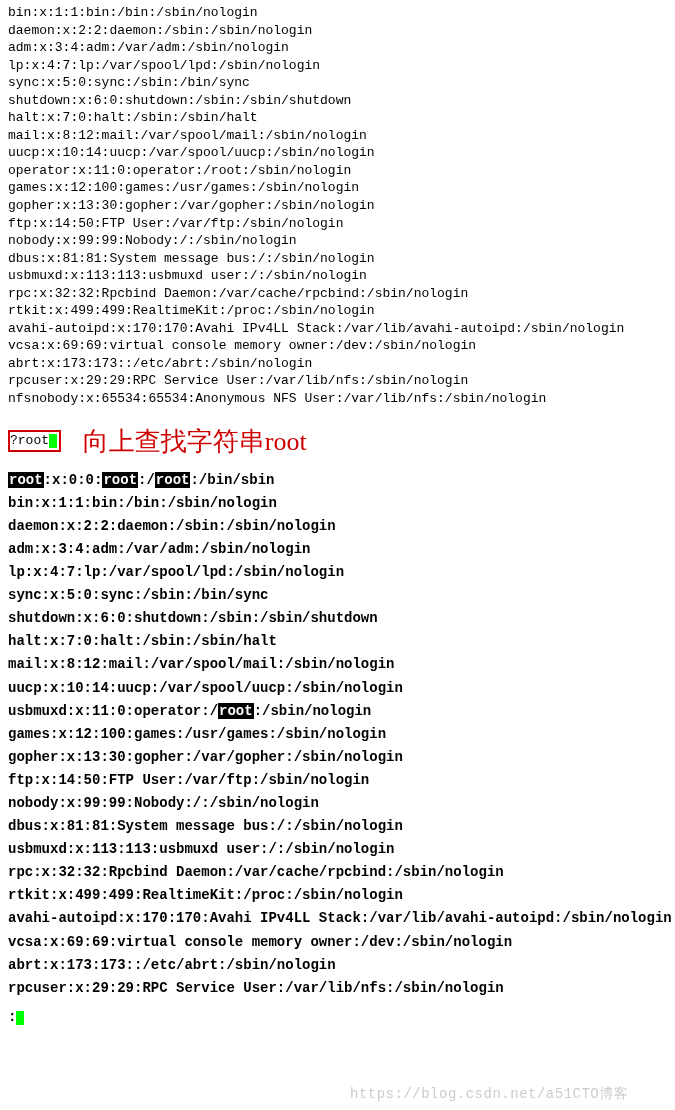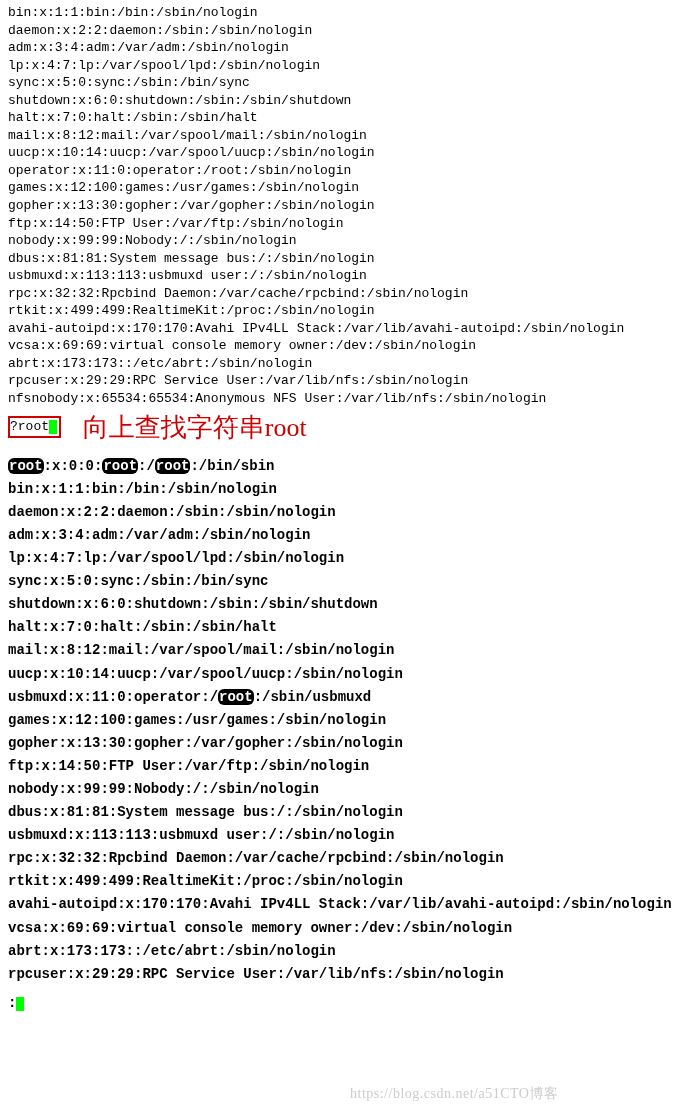--- a/index.html
+++ b/index.html
@@ -13,21 +13,21 @@
     color: #000;
   }
   .top-block {
     padding: 4px 8px 0 8px;
     white-space: pre;
   }
   .top-line {
     display: block;
   }
   .search-line {
-    margin-top: 2px;
+    margin-top: 16px;
     margin-bottom: 10px;
   }
   .search-box {
     display: inline-block;
     border: 2px solid #d00000;
     padding: 0 2px 0 0;
     vertical-align: middle;
   }
   .search-box .txt {
     background: #fff;
@@ -56,28 +56,27 @@
     line-height: 1.65;
   }
   .bottom-line {
     display: block;
     white-space: pre;
   }
   .hl {
     background: #000;
     color: #fff;
     padding: 0 1px;
-    border-radius: 6px;
   }
   .watermark {
     position: absolute;
     left: 350px;
     top: 1085px;
     color: #ccc;
-    font-family: Liberation Serif, serif;
+    font-family: Liberation Mono, monospace;
     font-size: 14px;
     white-space: pre;
     letter-spacing: 0.5px;
   }
 </style>
 </head>
 <body>
 
 <div class="top-block" id="top-block"><span class="top-line">bin:x:1:1:bin:/bin:/sbin/nologin</span><span class="top-line">daemon:x:2:2:daemon:/sbin:/sbin/nologin</span><span class="top-line">adm:x:3:4:adm:/var/adm:/sbin/nologin</span><span class="top-line">lp:x:4:7:lp:/var/spool/lpd:/sbin/nologin</span><span class="top-line">sync:x:5:0:sync:/sbin:/bin/sync</span><span class="top-line">shutdown:x:6:0:shutdown:/sbin:/sbin/shutdown</span><span class="top-line">halt:x:7:0:halt:/sbin:/sbin/halt</span><span class="top-line">mail:x:8:12:mail:/var/spool/mail:/sbin/nologin</span><span class="top-line">uucp:x:10:14:uucp:/var/spool/uucp:/sbin/nologin</span><span class="top-line">operator:x:11:0:operator:/root:/sbin/nologin</span><span class="top-line">games:x:12:100:games:/usr/games:/sbin/nologin</span><span class="top-line">gopher:x:13:30:gopher:/var/gopher:/sbin/nologin</span><span class="top-line">ftp:x:14:50:FTP User:/var/ftp:/sbin/nologin</span><span class="top-line">nobody:x:99:99:Nobody:/:/sbin/nologin</span><span class="top-line">dbus:x:81:81:System message bus:/:/sbin/nologin</span><span class="top-line">usbmuxd:x:113:113:usbmuxd user:/:/sbin/nologin</span><span class="top-line">rpc:x:32:32:Rpcbind Daemon:/var/cache/rpcbind:/sbin/nologin</span><span class="top-line">rtkit:x:499:499:RealtimeKit:/proc:/sbin/nologin</span><span class="top-line">avahi-autoipd:x:170:170:Avahi IPv4LL Stack:/var/lib/avahi-autoipd:/sbin/nologin</span><span class="top-line">vcsa:x:69:69:virtual console memory owner:/dev:/sbin/nologin</span><span class="top-line">abrt:x:173:173::/etc/abrt:/sbin/nologin</span><span class="top-line">rpcuser:x:29:29:RPC Service User:/var/lib/nfs:/sbin/nologin</span><span class="top-line">nfsnobody:x:65534:65534:Anonymous NFS User:/var/lib/nfs:/sbin/nologin</span></div>
 
@@ -92,21 +91,21 @@
     <span class="bottom-line"><span class="hl">root</span><span>:x:0:0:</span><span class="hl">root</span><span>:/</span><span class="hl">root</span><span>:/bin/sbin</span></span>
     <span class="bottom-line"><span>bin:x:1:1:bin:/bin:/sbin/nologin</span></span>
     <span class="bottom-line"><span>daemon:x:2:2:daemon:/sbin:/sbin/nologin</span></span>
     <span class="bottom-line"><span>adm:x:3:4:adm:/var/adm:/sbin/nologin</span></span>
     <span class="bottom-line"><span>lp:x:4:7:lp:/var/spool/lpd:/sbin/nologin</span></span>
     <span class="bottom-line"><span>sync:x:5:0:sync:/sbin:/bin/sync</span></span>
     <span class="bottom-line"><span>shutdown:x:6:0:shutdown:/sbin:/sbin/shutdown</span></span>
     <span class="bottom-line"><span>halt:x:7:0:halt:/sbin:/sbin/halt</span></span>
     <span class="bottom-line"><span>mail:x:8:12:mail:/var/spool/mail:/sbin/nologin</span></span>
     <span class="bottom-line"><span>uucp:x:10:14:uucp:/var/spool/uucp:/sbin/nologin</span></span>
-    <span class="bottom-line"><span>usbmuxd:x:11:0:operator:/</span><span class="hl">root</span><span>:/sbin/usbmuxd</span></span>
+    <span class="bottom-line"><span>usbmuxd:x:11:0:operator:/</span><span class="hl">root</span><span>:/sbin/nologin</span></span>
     <span class="bottom-line"><span>games:x:12:100:games:/usr/games:/sbin/nologin</span></span>
     <span class="bottom-line"><span>gopher:x:13:30:gopher:/var/gopher:/sbin/nologin</span></span>
     <span class="bottom-line"><span>ftp:x:14:50:FTP User:/var/ftp:/sbin/nologin</span></span>
     <span class="bottom-line"><span>nobody:x:99:99:Nobody:/:/sbin/nologin</span></span>
     <span class="bottom-line"><span>dbus:x:81:81:System message bus:/:/sbin/nologin</span></span>
     <span class="bottom-line"><span>usbmuxd:x:113:113:usbmuxd user:/:/sbin/nologin</span></span>
     <span class="bottom-line"><span>rpc:x:32:32:Rpcbind Daemon:/var/cache/rpcbind:/sbin/nologin</span></span>
     <span class="bottom-line"><span>rtkit:x:499:499:RealtimeKit:/proc:/sbin/nologin</span></span>
     <span class="bottom-line"><span>avahi-autoipd:x:170:170:Avahi IPv4LL Stack:/var/lib/avahi-autoipd:/sbin/nologin</span></span>
     <span class="bottom-line"><span>vcsa:x:69:69:virtual console memory owner:/dev:/sbin/nologin</span></span>

